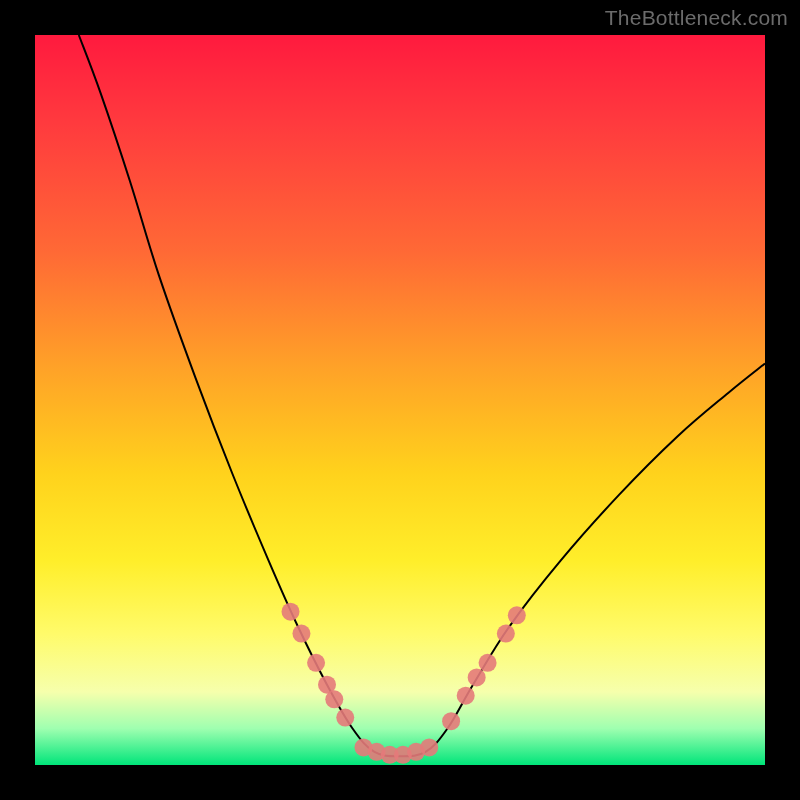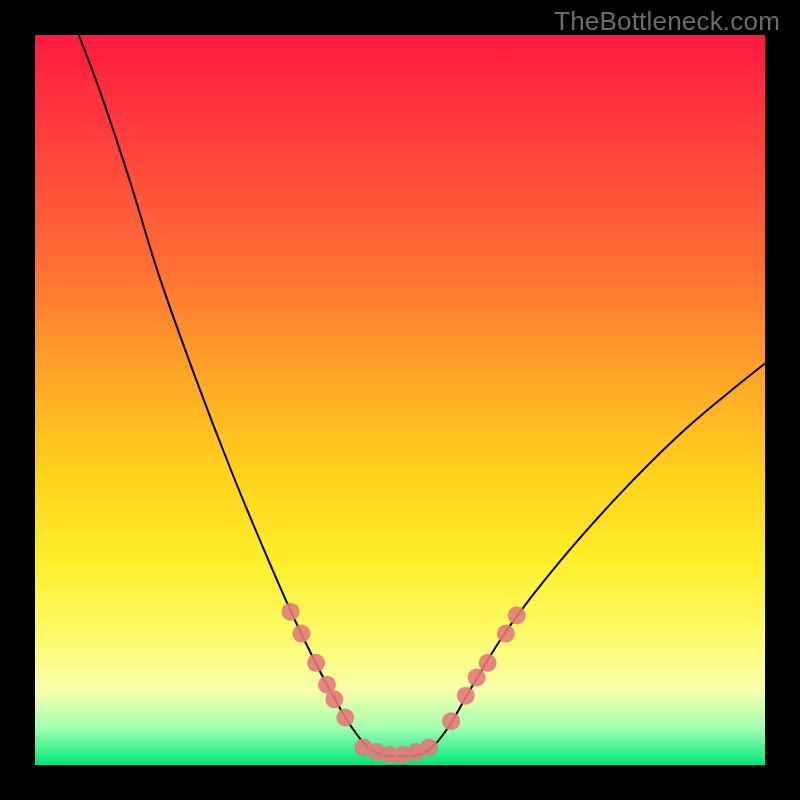--- a/index.html
+++ b/index.html
@@ -44,23 +44,23 @@
     position: absolute;
     left: 0;
     top: 0;
     width: 730px;
     height: 730px;
     overflow: visible;
   }
   .watermark {
     position: absolute;
     top: 6px;
-    right: 20px;
+    right: 12px;
     color: #6b6b6b;
-    font-size: 26px;
+    font-size: 21px;
     font-weight: 500;
     letter-spacing: 0.2px;
     user-select: none;
   }
 </style>
 </head>
 <body>
 
 <div class="frame">
   <div class="plot">

